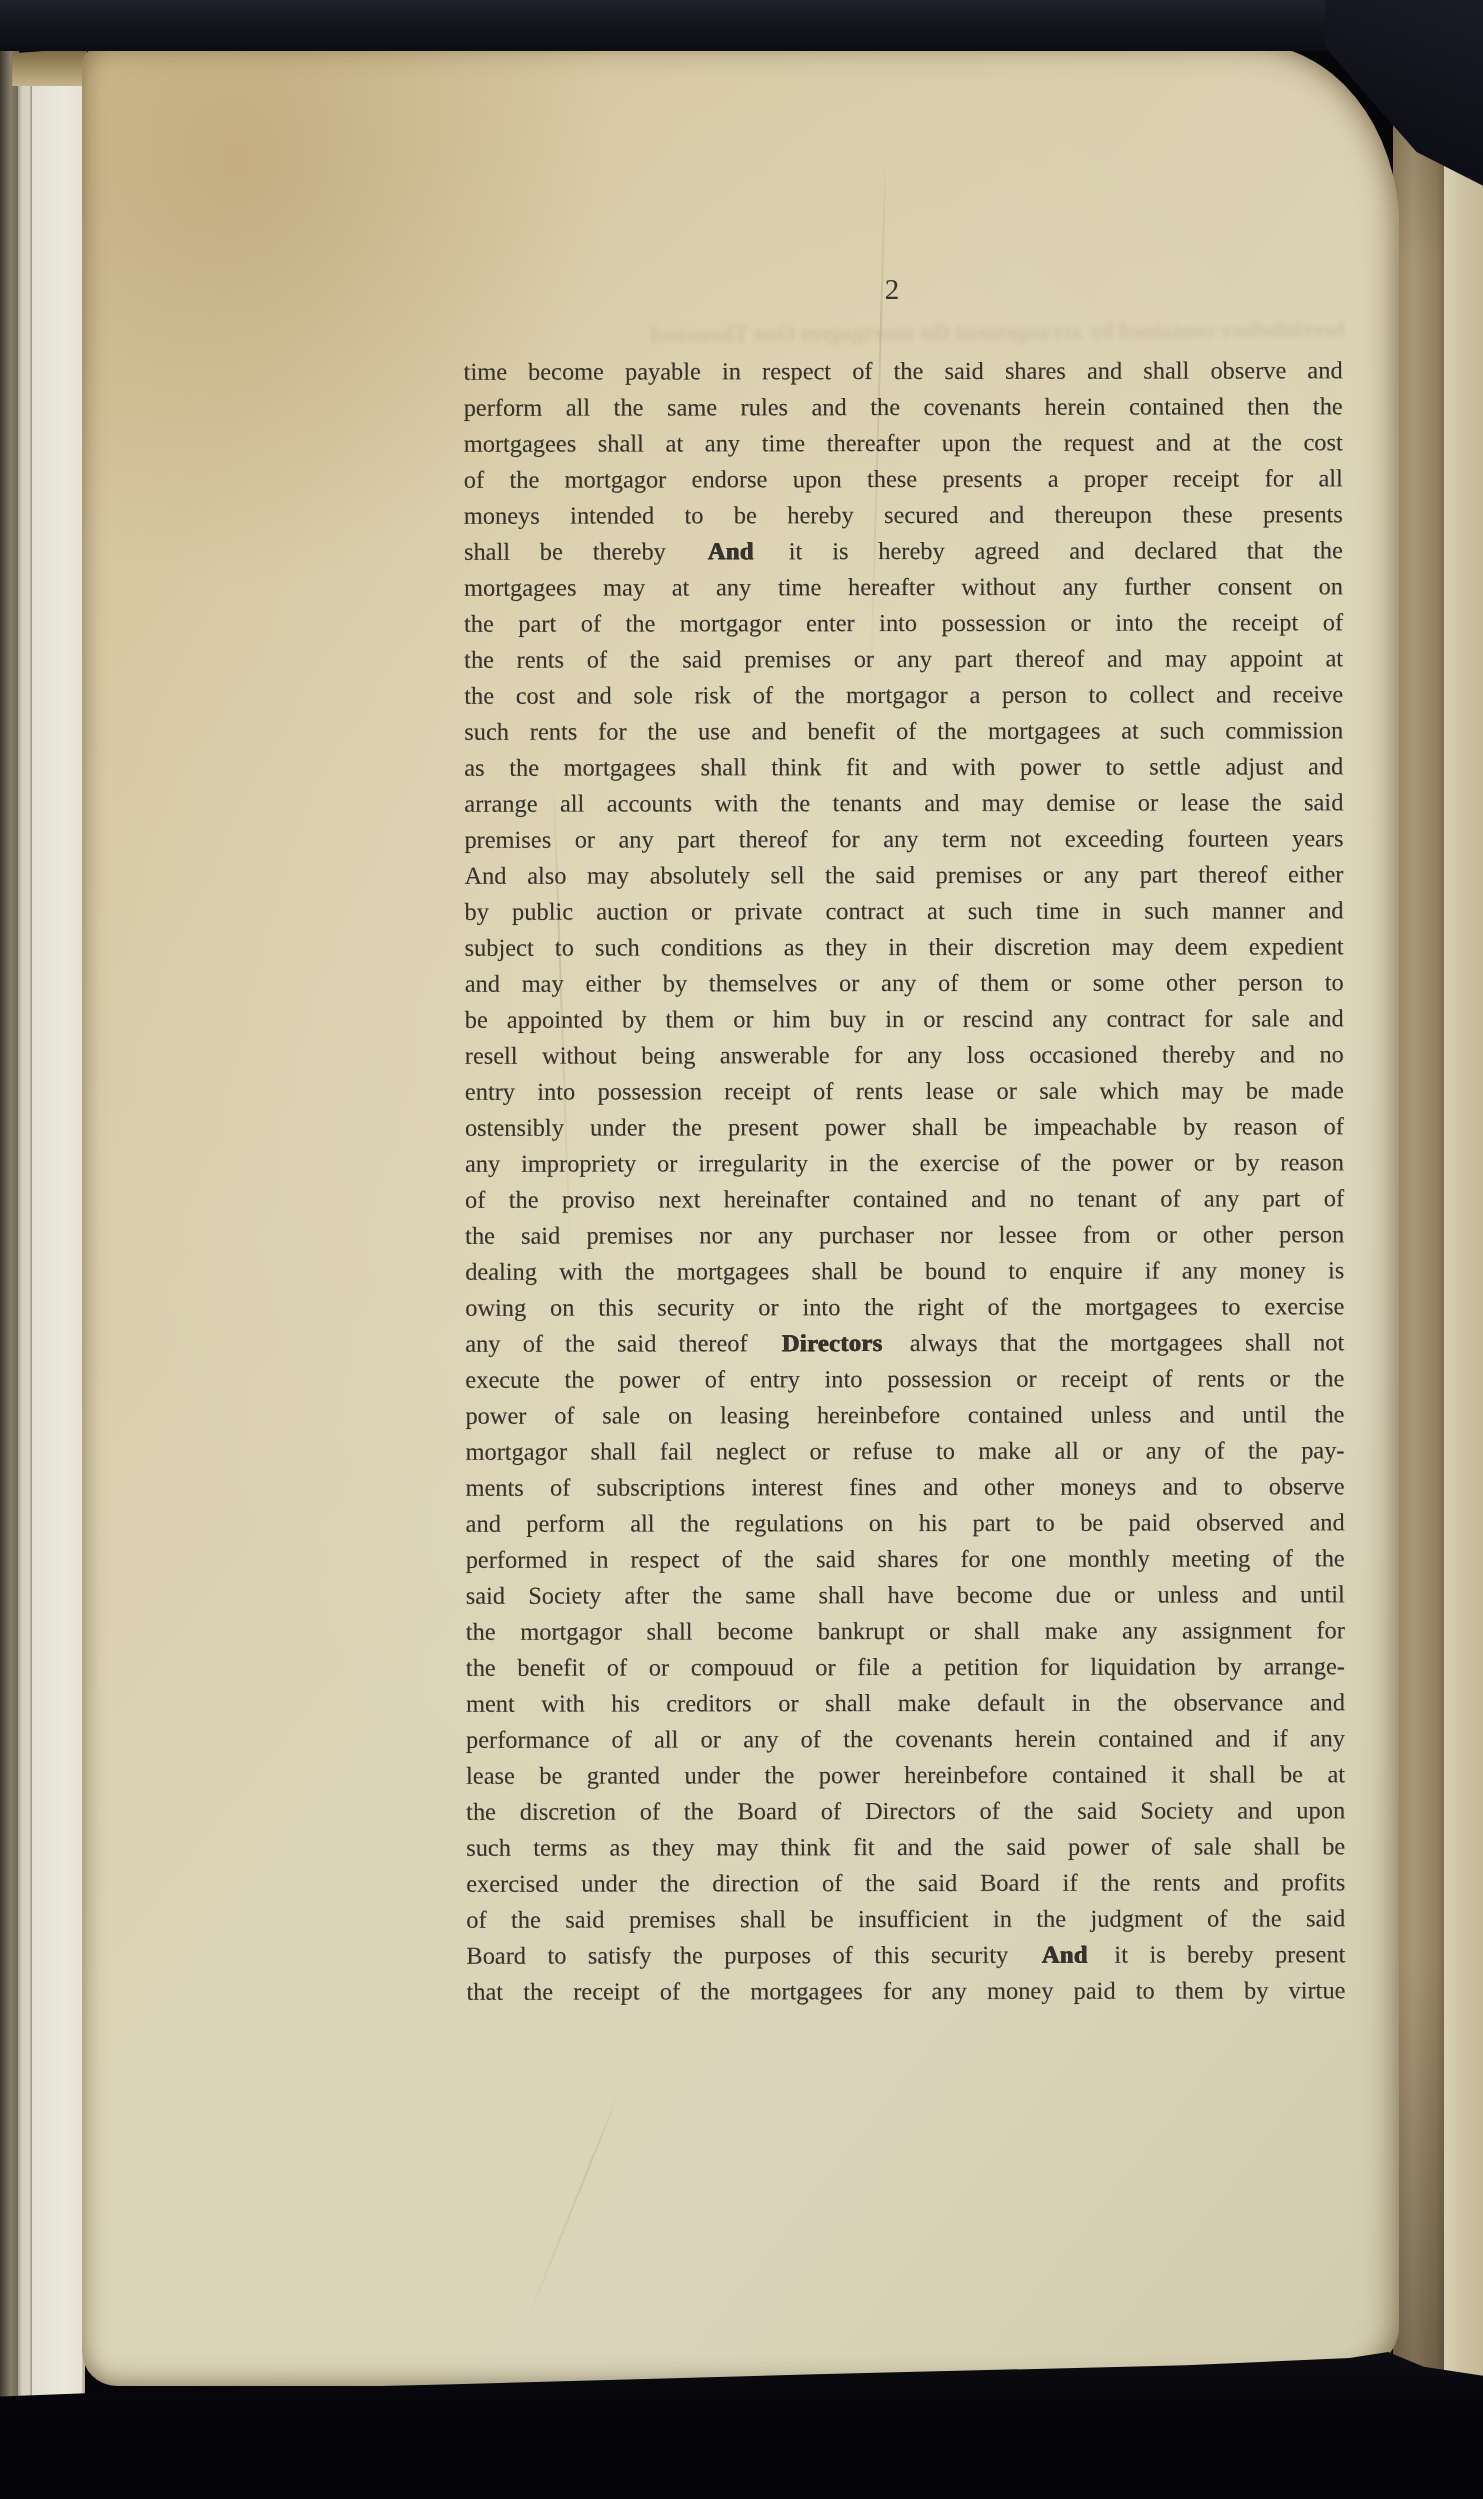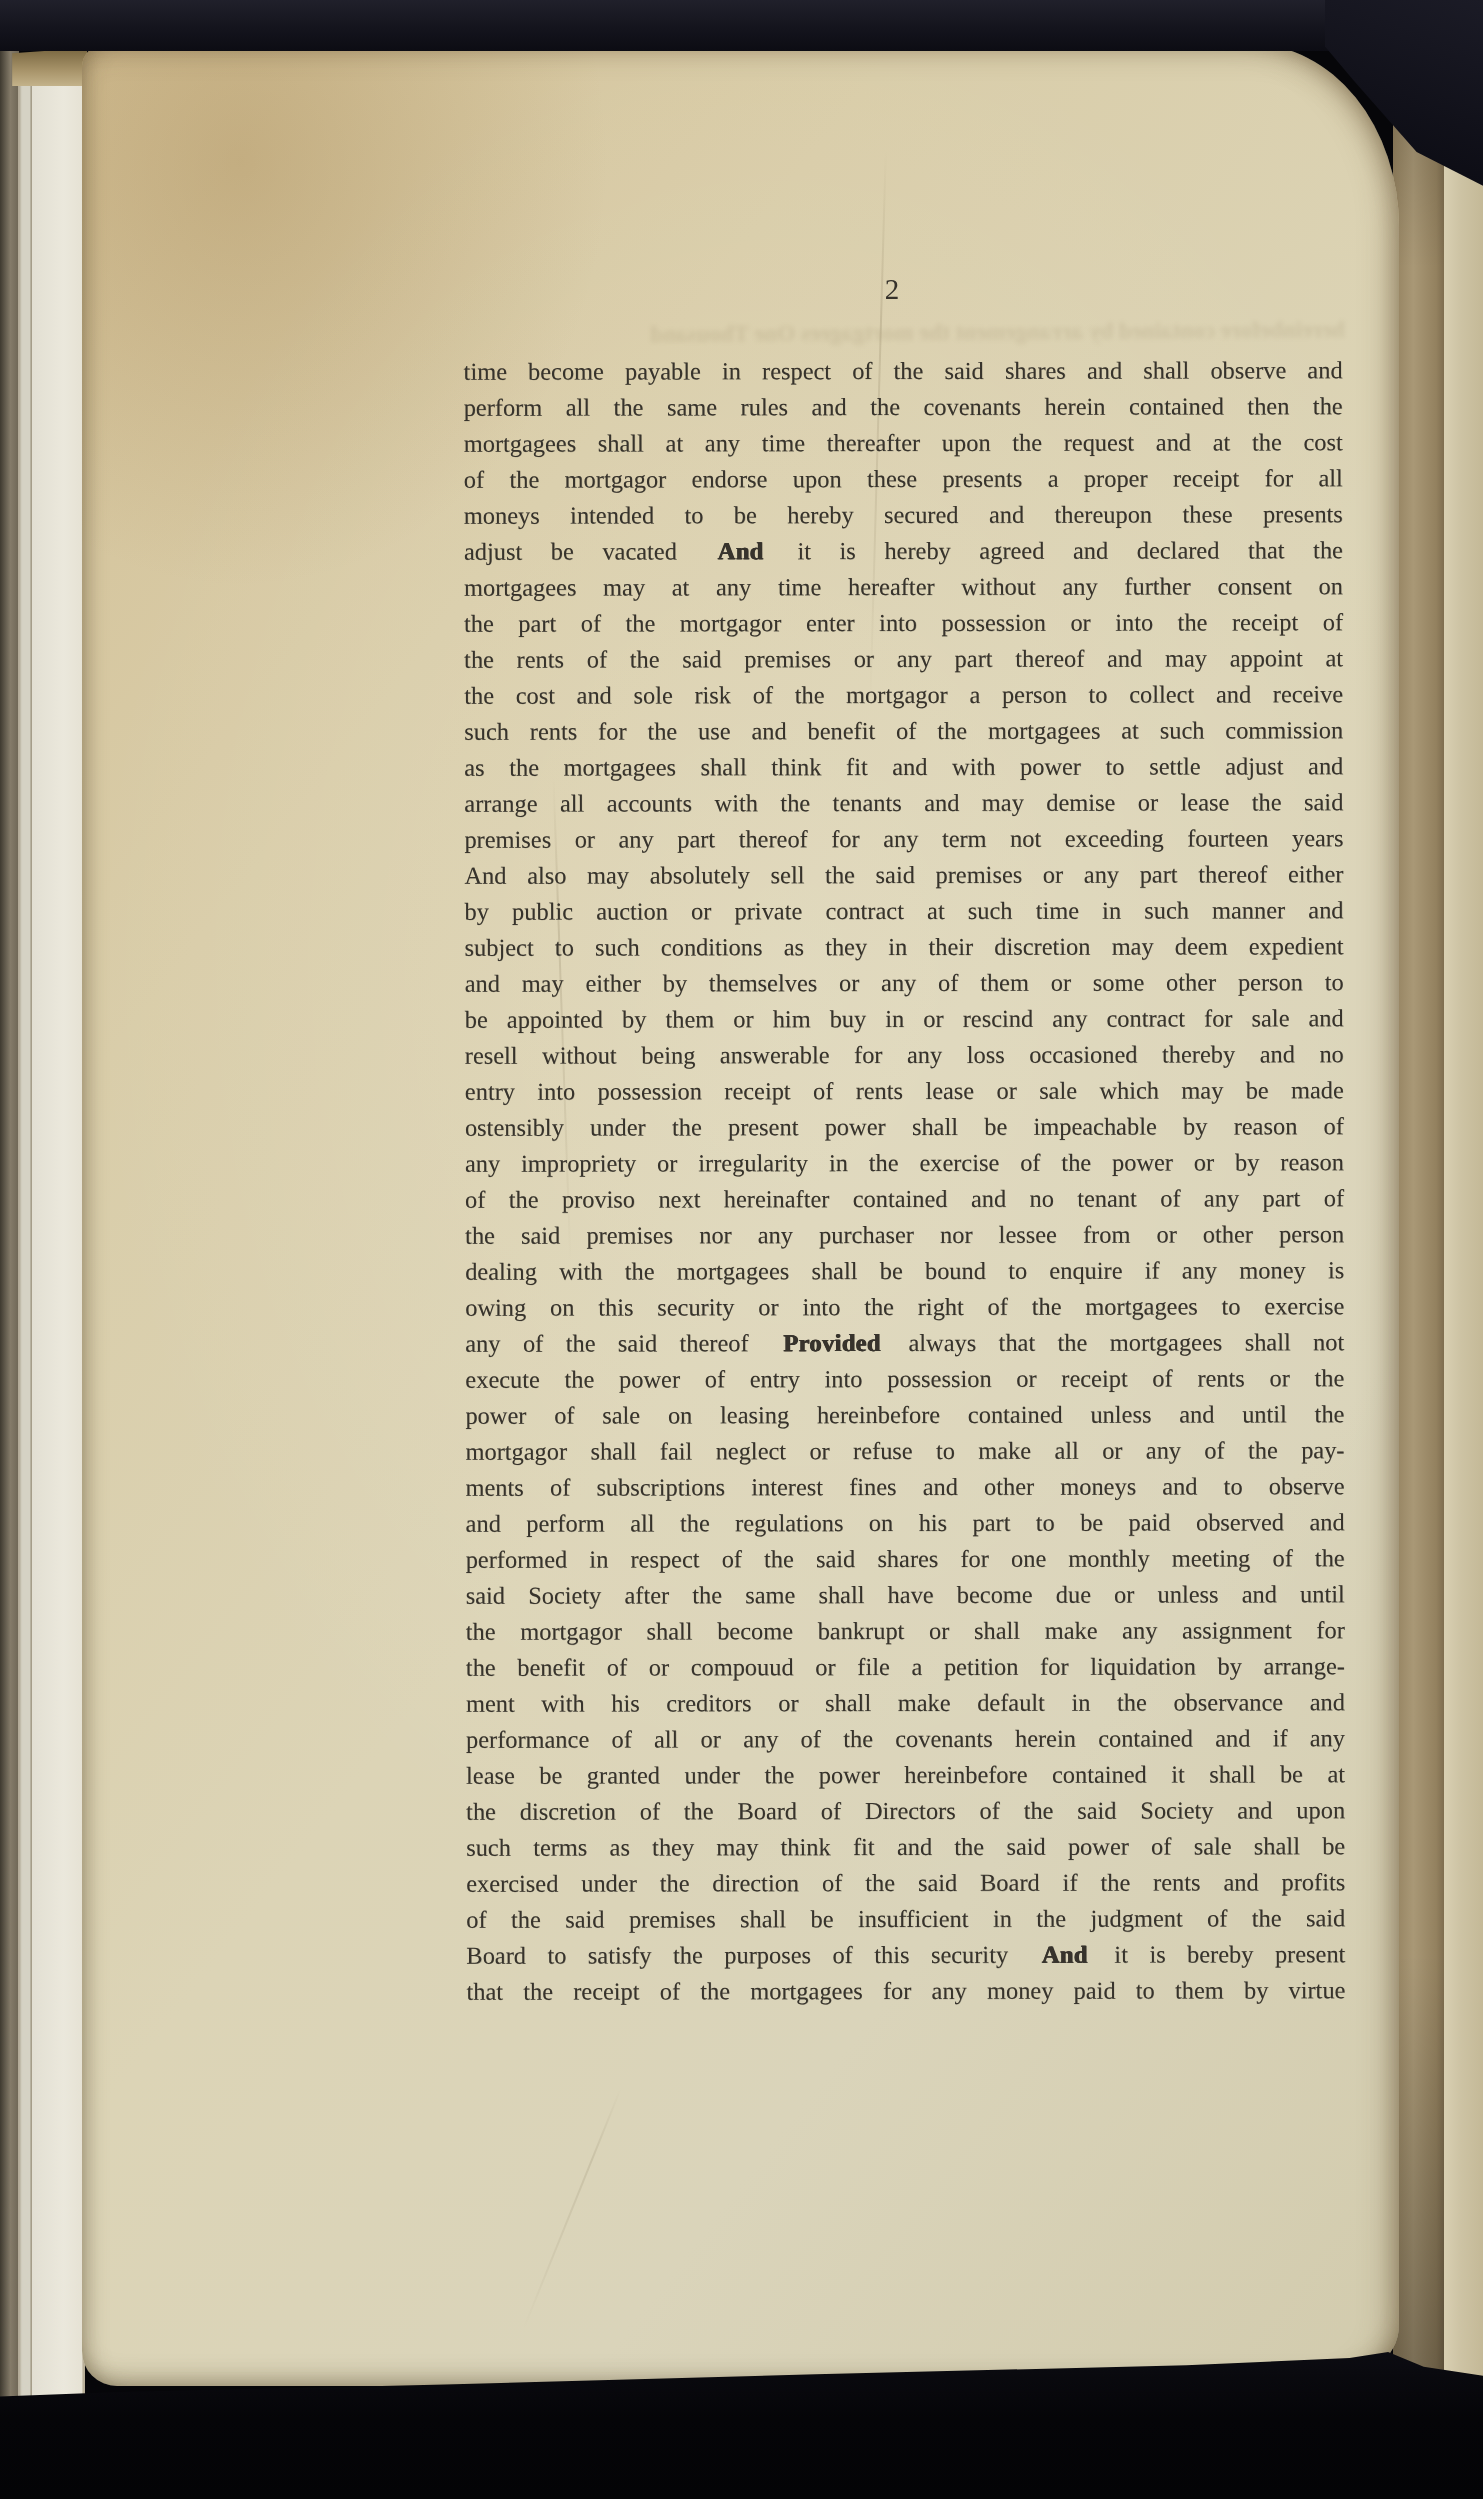--- a/index.html
+++ b/index.html
@@ -90,21 +90,21 @@
     <div class="page-number">2</div>
 
     <div class="ghost">hereinbefore contained by arrangement the mortgagees One Thousand</div>
 
     <div class="text-block">
         <div class="line"><span class="seg">time become payable in respect of the said shares and shall observe and</span> </div>
         <div class="line"><span class="seg">perform all the same rules and the covenants herein contained then the</span> </div>
         <div class="line"><span class="seg">mortgagees shall at any time thereafter upon the request and at the cost</span> </div>
         <div class="line"><span class="seg">of the mortgagor endorse upon these presents a proper receipt for all</span> </div>
         <div class="line"><span class="seg">moneys intended to be hereby secured and thereupon these presents</span> </div>
-        <div class="line"><span class="seg">adjust be vacated</span> <span class="bl">And</span><span class="seg"> it is hereby agreed and declared that the</span> </div>
+        <div class="line"><span class="seg">shall be thereby</span> <span class="bl">And</span><span class="seg"> it is hereby agreed and declared that the</span> </div>
         <div class="line"><span class="seg">mortgagees may at any time hereafter without any further consent on</span> </div>
         <div class="line"><span class="seg">the part of the mortgagor enter into possession or into the receipt of</span> </div>
         <div class="line"><span class="seg">the rents of the said premises or any part thereof and may appoint at</span> </div>
         <div class="line"><span class="seg">the cost and sole risk of the mortgagor a person to collect and receive</span> </div>
         <div class="line"><span class="seg">such rents for the use and benefit of the mortgagees at such commission</span> </div>
         <div class="line"><span class="seg">as the mortgagees shall think fit and with power to settle adjust and</span> </div>
         <div class="line"><span class="seg">arrange all accounts with the tenants and may demise or lease the said</span> </div>
         <div class="line"><span class="seg">premises or any part thereof for any term not exceeding fourteen years</span> </div>
         <div class="line"><span class="seg">And also may absolutely sell the said premises or any part thereof either</span> </div>
         <div class="line"><span class="seg">by public auction or private contract at such time in such manner and</span> </div>
@@ -112,21 +112,21 @@
         <div class="line"><span class="seg">and may either by themselves or any of them or some other person to</span> </div>
         <div class="line"><span class="seg">be appointed by them or him buy in or rescind any contract for sale and</span> </div>
         <div class="line"><span class="seg">resell without being answerable for any loss occasioned thereby and no</span> </div>
         <div class="line"><span class="seg">entry into possession receipt of rents lease or sale which may be made</span> </div>
         <div class="line"><span class="seg">ostensibly under the present power shall be impeachable by reason of</span> </div>
         <div class="line"><span class="seg">any impropriety or irregularity in the exercise of the power or by reason</span> </div>
         <div class="line"><span class="seg">of the proviso next hereinafter contained and no tenant of any part of</span> </div>
         <div class="line"><span class="seg">the said premises nor any purchaser nor lessee from or other person</span> </div>
         <div class="line"><span class="seg">dealing with the mortgagees shall be bound to enquire if any money is</span> </div>
         <div class="line"><span class="seg">owing on this security or into the right of the mortgagees to exercise</span> </div>
-        <div class="line"><span class="seg">any of the said thereof</span> <span class="bl">Provided</span><span class="seg"> always that the mortgagees shall not</span> </div>
+        <div class="line"><span class="seg">any of the said thereof</span> <span class="bl">Directors</span><span class="seg"> always that the mortgagees shall not</span> </div>
         <div class="line"><span class="seg">execute the power of entry into possession or receipt of rents or the</span> </div>
         <div class="line"><span class="seg">power of sale on leasing hereinbefore contained unless and until the</span> </div>
         <div class="line"><span class="seg">mortgagor shall fail neglect or refuse to make all or any of the pay-</span> </div>
         <div class="line"><span class="seg">ments of subscriptions interest fines and other moneys and to observe</span> </div>
         <div class="line"><span class="seg">and perform all the regulations on his part to be paid observed and</span> </div>
         <div class="line"><span class="seg">performed in respect of the said shares for one monthly meeting of the</span> </div>
         <div class="line"><span class="seg">said Society after the same shall have become due or unless and until</span> </div>
         <div class="line"><span class="seg">the mortgagor shall become bankrupt or shall make any assignment for</span> </div>
         <div class="line"><span class="seg">the benefit of or compouud or file a petition for liquidation by arrange-</span> </div>
         <div class="line"><span class="seg">ment with his creditors or shall make default in the observance and</span> </div>

